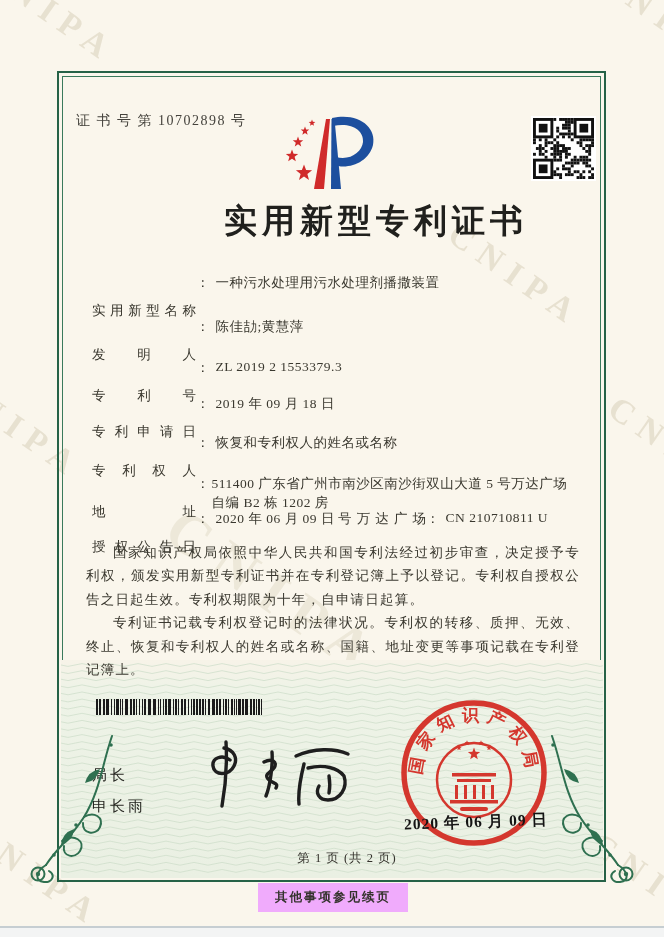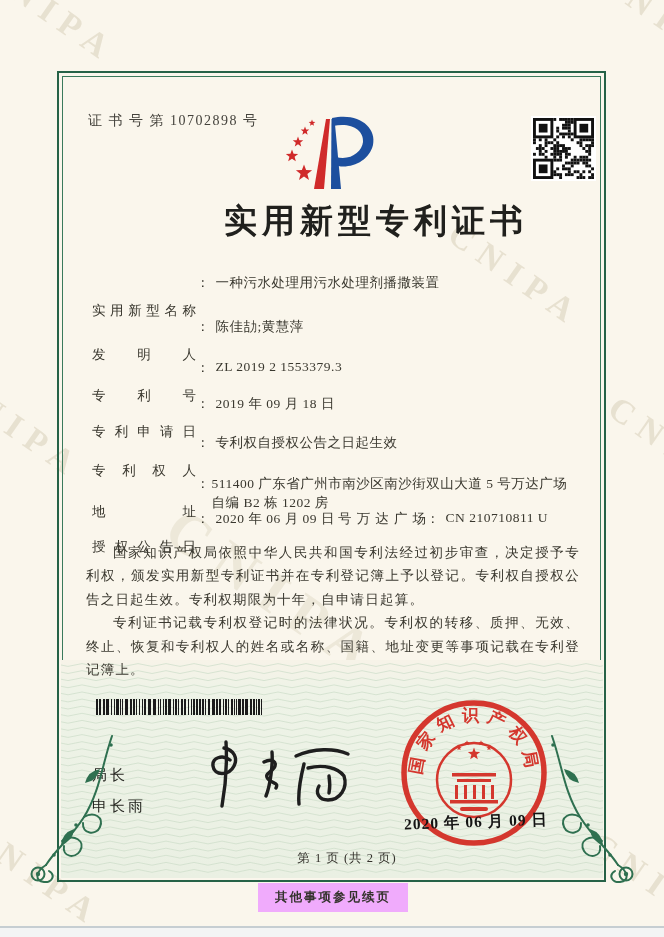--- a/index.html
+++ b/index.html
@@ -20,21 +20,21 @@
   
   .frame-outer{
     position:absolute;left:57px;top:71px;width:549px;height:811px;
     border:2.5px solid #266247;box-sizing:border-box;
   }
   .frame-inner{
     position:absolute;left:3px;top:3px;right:3px;bottom:3px;
     border:1px solid #3a7a5c;
   }
   
-  .cert-no{position:absolute;left:88px;top:112px;font-size:14px;letter-spacing:1.5px;color:#44423c;}
+  .cert-no{position:absolute;left:76px;top:112px;font-size:14px;letter-spacing:1.5px;color:#44423c;}
   .logo{position:absolute;left:270px;top:101px;width:124px;height:94px;}
   .qr{position:absolute;left:531px;top:116px;width:61px;height:61px;background:#fff;padding:2px;}
   .title{
     position:absolute;left:58px;top:199px;width:548px;text-align:center;
     font-size:33px;font-weight:bold;letter-spacing:5px;color:#20201d;margin-left:44px;
   }
   
   .fields{position:absolute;left:92px;top:274px;width:492px;font-size:13.5px;color:#3a382f;}
   .frow{position:absolute;left:0;white-space:nowrap;}
   .flabel{display:inline-block;width:104px;text-align:justify;text-align-last:justify;vertical-align:top;margin-top:28px;}
@@ -302,21 +302,21 @@
     <div class="frow" style="top:44px">
       <span class="flabel">发明人</span><span class="fcolon">：</span><span class="fvalue">陈佳劼;黄慧萍</span>
     </div>
     <div class="frow" style="top:85px">
       <span class="flabel">专利号</span><span class="fcolon">：</span><span class="fvalue">ZL 2019 2 1553379.3</span>
     </div>
     <div class="frow" style="top:121px">
       <span class="flabel">专利申请日</span><span class="fcolon">：</span><span class="fvalue">2019 年 09 月 18 日</span>
     </div>
     <div class="frow" style="top:160px">
-      <span class="flabel">专利权人</span><span class="fcolon">：</span><span class="fvalue">专利权自授权公告之日起生效</span>
+      <span class="flabel">专利权人</span><span class="fcolon">：</span><span class="fvalue">恢复和专利权人的姓名或名称</span>
     </div>
     <div class="frow" style="top:201px">
       <span class="flabel">地址</span><span class="fcolon">：</span><span class="addr-lines"><span>511400 广东省广州市南沙区南沙街双山大道 5 号万达广场</span><br><span>自编 B2 栋 1202 房</span></span>
     </div>
     <div class="frow" style="top:236px;width:492px">
       <span class="flabel">授权公告日</span><span class="fcolon">：</span><span class="fvalue">2020 年 06 月 09 日</span>
       <span style="position:absolute;left:246px;top:0">
         <span class="flabel-sm">号万达广场</span><span class="fcolon">：</span><span class="fvalue">CN 210710811 U</span>
       </span>
     </div>

